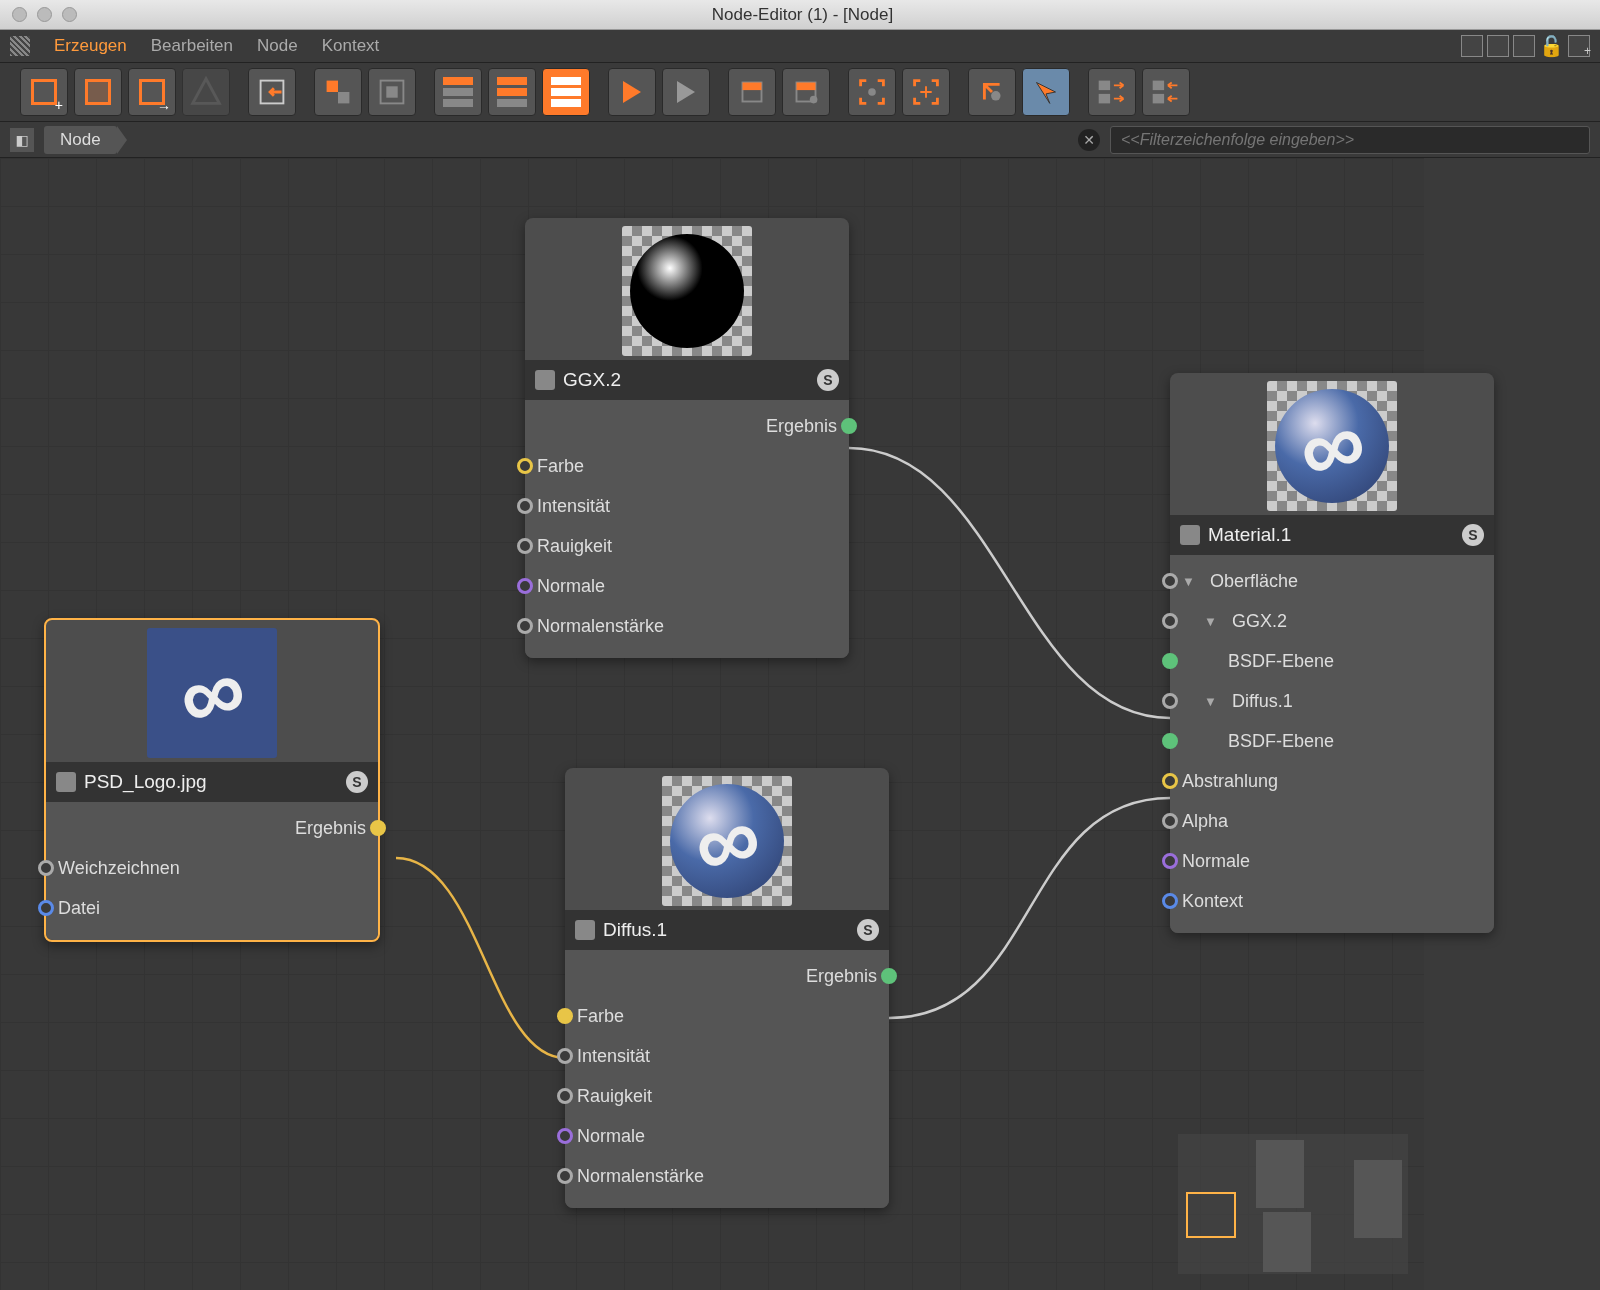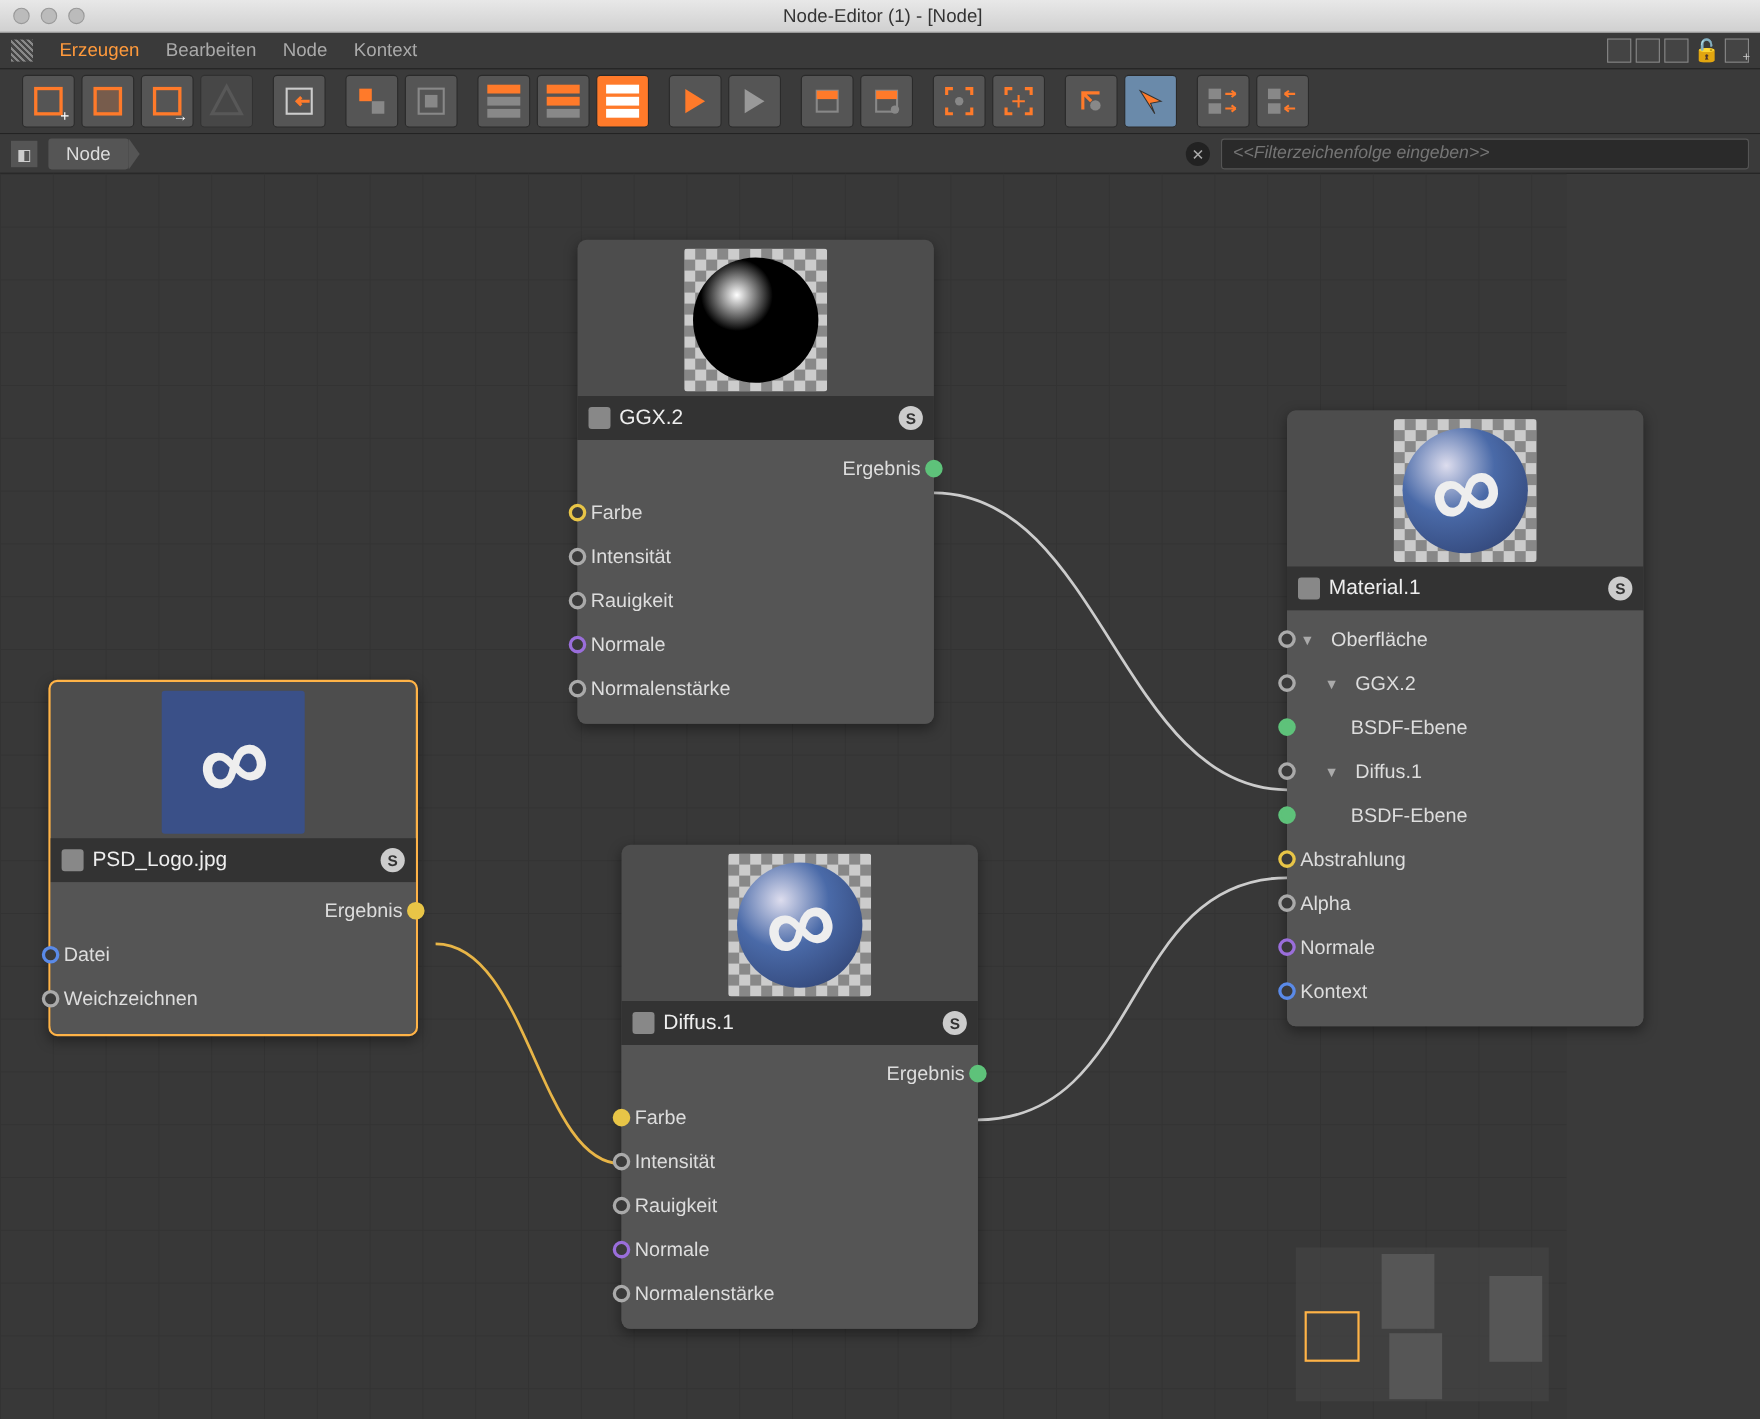--- a/index.html
+++ b/index.html
@@ -318,26 +318,26 @@
       <span>PSD_Logo.jpg</span>
       <span class="h-spacer"></span>
       <span class="s-badge">S</span>
     </div>
     <div class="body">
       <div class="row output">
         <span class="lbl" style="text-align:right">Ergebnis</span>
         <span class="port right yellow filled"></span>
       </div>
       <div class="row">
+          <span class="port left grey"></span>
+          <span class="lbl">Weichzeichnen</span>
+        </div>
+      <div class="row">
           <span class="port left blue"></span>
           <span class="lbl">Datei</span>
-        </div>
-      <div class="row">
-          <span class="port left grey"></span>
-          <span class="lbl">Weichzeichnen</span>
         </div>
     </div>
   </div>
 
   <div class="node" style="left:565px; top:610px; width:324px;">
     <div class="preview">
       <div class="thumb">
           <div class="sphere blue"></div>
           <div class="ribbon" style="inset:28px"></div>
         </div>

